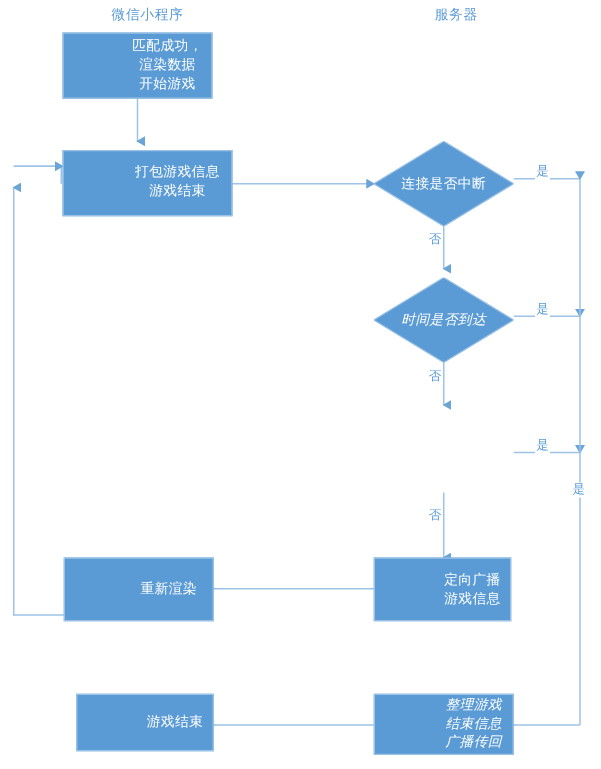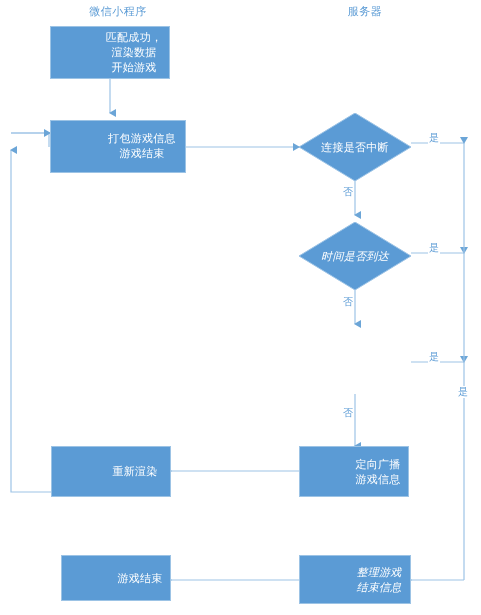--- a/index.html
+++ b/index.html
@@ -184,20 +184,21 @@
 
   <div class="node process" style="left:61px; top:555px; width:110px; height:46px;">
     <div class="lines">
       <div>游戏结束</div>
     </div>
   </div>
 
   <div class="node process" style="left:299px; top:555px; width:112px; height:49px;font-style:italic;">
     <div class="lines">
       <div>整理游戏结束信息</div>
+      <div>广播传回</div>
     </div>
   </div>
 
   <div class="edge-label" style="left:428px; top:132px;">是</div>
   <div class="edge-label" style="left:342px; top:186px;">否</div>
 
   <div class="edge-label" style="left:428px; top:242px;">是</div>
   <div class="edge-label" style="left:342px; top:296px;">否</div>
 
   <div class="edge-label" style="left:428px; top:351px;">是</div>

